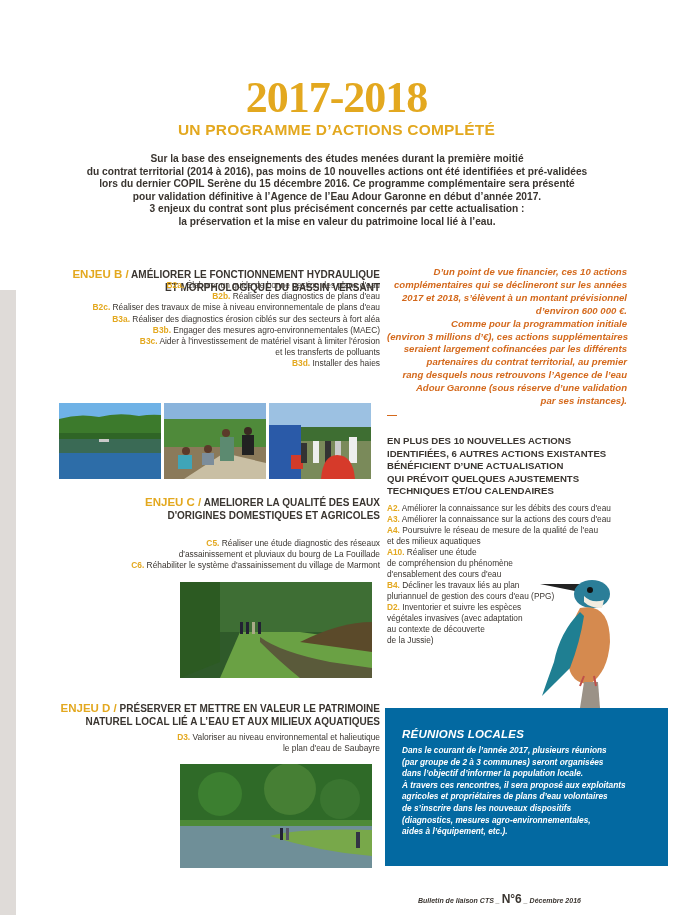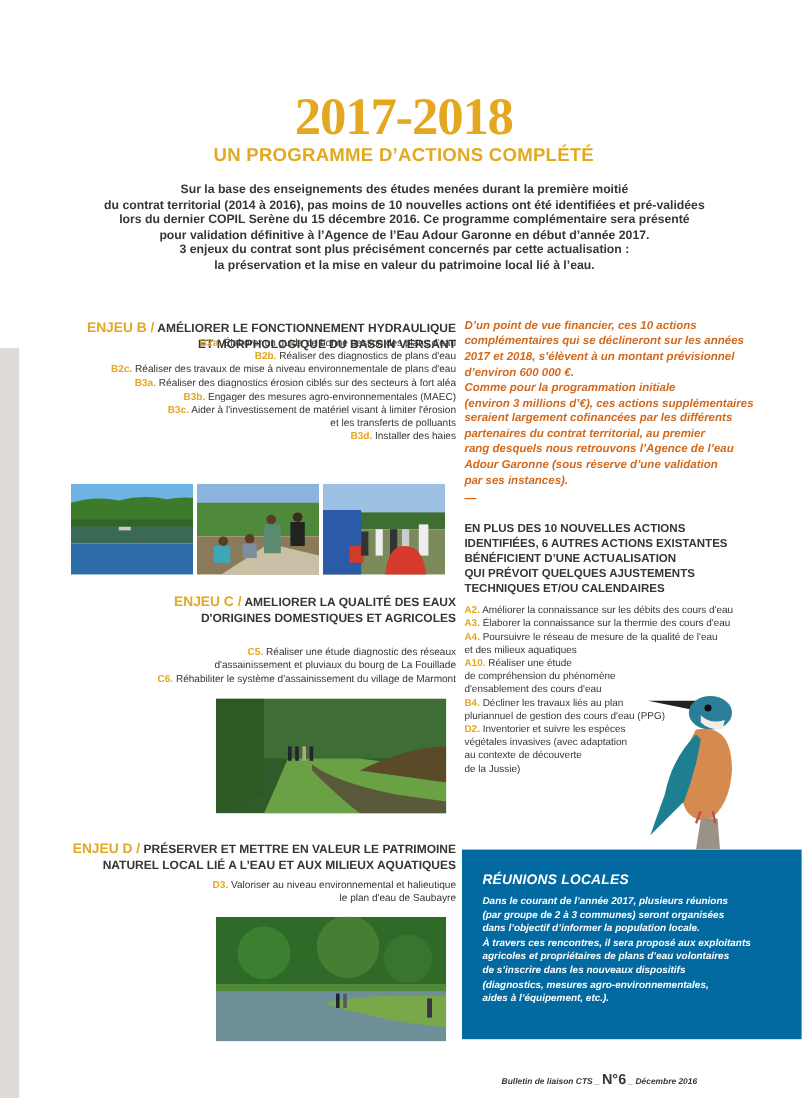--- a/index.html
+++ b/index.html
@@ -38,21 +38,21 @@
     position: absolute; text-align: right; font-size: 8.4px; line-height: 11.2px;
     color: #3a3530; white-space: nowrap;
   }
   .code { color: #e3a81f; font-weight: bold; }
 
   .photo { position: absolute; overflow: hidden; }
 
   .finance {
     position: absolute; left: 387px; top: 266px; width: 240px;
     font-style: italic; font-weight: bold; font-size: 9.6px; line-height: 12.9px;
-    color: #d4691c; white-space: nowrap;
+    color: #d4691c; white-space: nowrap; text-align: right;
   }
   .finance .dash { display: block; width: 10px; height: 1px; background: #d4691c; margin-top: 7px; }
 
   .more-title {
     position: absolute; left: 387px; top: 435px; font-weight: bold; font-size: 9.6px;
     line-height: 12.5px; color: #3a3530; white-space: nowrap;
   }
   .more-list {
     position: absolute; left: 387px; top: 503px; font-size: 8.3px; line-height: 11px;
     color: #3a3530; white-space: nowrap;
@@ -219,21 +219,21 @@
 <div class="more-title">
   <div>EN PLUS DES 10 NOUVELLES ACTIONS</div>
   <div>IDENTIFIÉES, 6 AUTRES ACTIONS EXISTANTES</div>
   <div>BÉNÉFICIENT D’UNE ACTUALISATION</div>
   <div>QUI PRÉVOIT QUELQUES AJUSTEMENTS</div>
   <div>TECHNIQUES ET/OU CALENDAIRES</div>
 </div>
 
 <div class="more-list">
   <div><span class="code">A2.</span> <span>Améliorer la connaissance sur les débits des cours d'eau</span></div>
-  <div><span class="code">A3.</span> <span>Élaborer la connaissance sur la thermie des cours d'eau</span></div>
+  <div><span class="code">A3.</span> <span>Améliorer la connaissance sur la actions des cours d'eau</span></div>
   <div><span class="code">A4.</span> <span>Poursuivre le réseau de mesure de la qualité de l'eau</span></div>
   <div><span>et des milieux aquatiques</span></div>
   <div><span class="code">A10.</span> <span>Réaliser une étude</span></div>
   <div><span>de compréhension du phénomène</span></div>
   <div><span>d'ensablement des cours d'eau</span></div>
   <div><span class="code">B4.</span> <span>Décliner les travaux liés au plan</span></div>
   <div><span>pluriannuel de gestion des cours d'eau (PPG)</span></div>
   <div><span class="code">D2.</span> <span>Inventorier et suivre les espèces</span></div>
   <div><span>végétales invasives (avec adaptation</span></div>
   <div><span>au contexte de découverte</span></div>

